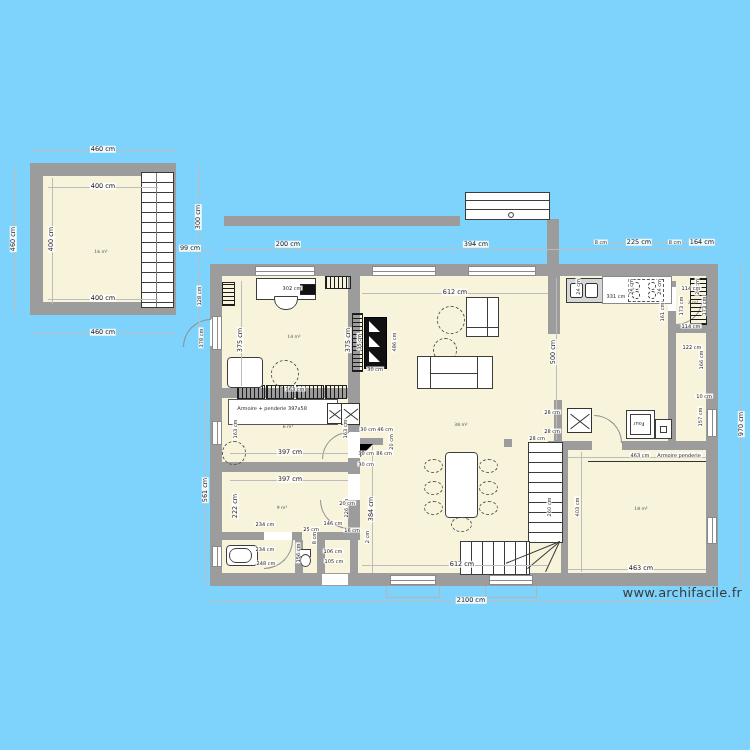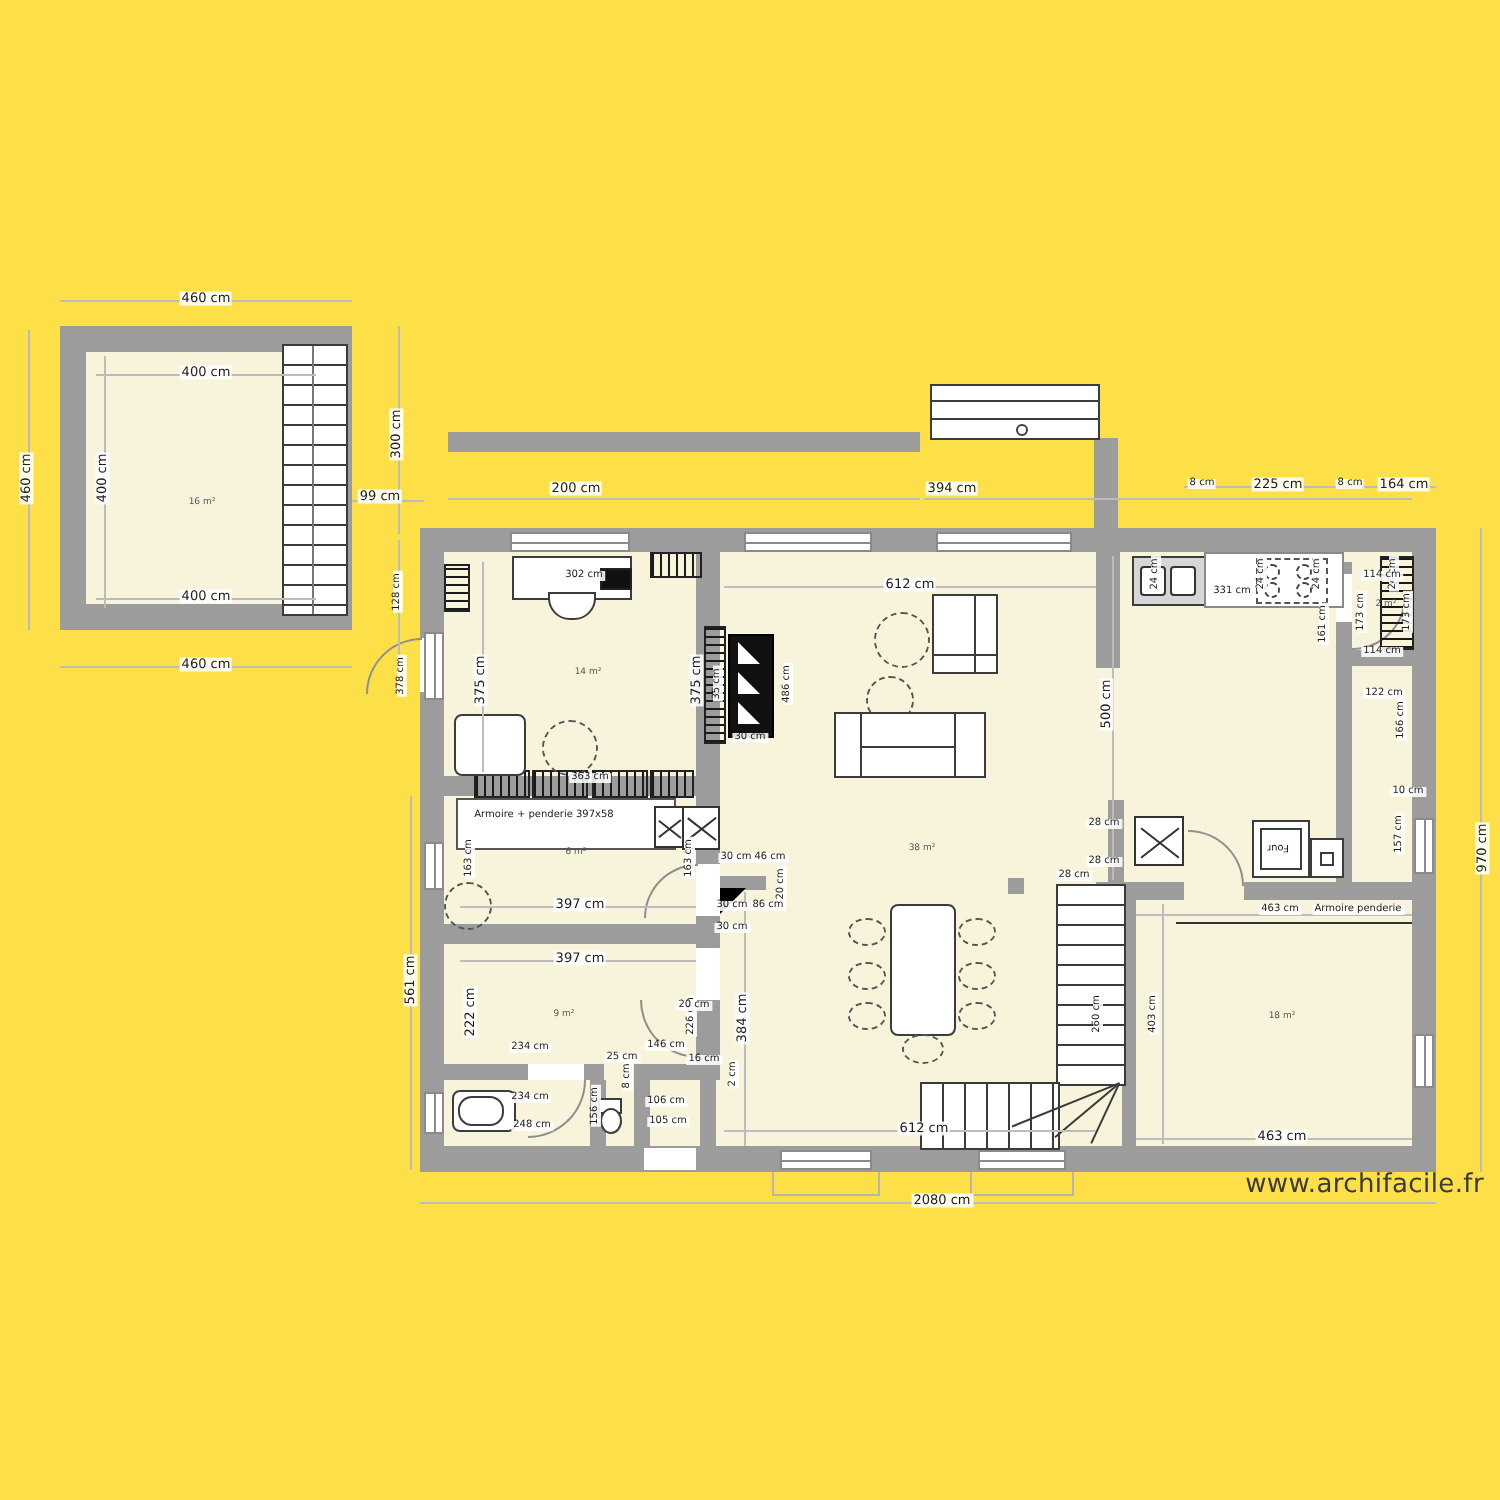--- a/index.html
+++ b/index.html
@@ -1,16 +1,16 @@
 <!DOCTYPE html>
 <html><head>
 <meta charset="utf-8">
 <style>
   html,body{margin:0;padding:0;background:#fff;}
-  .canvas{position:relative;width:750px;height:750px;background:#fde047;overflow:hidden;
+  .canvas{position:relative;width:750px;height:750px;background:#7dd3fc;overflow:hidden;
           font-family:"DejaVu Sans","Liberation Sans",sans-serif;}
   .abs{position:absolute;}
   .floor{position:absolute;background:#f8f4dc;z-index:1;}
   .wall{position:absolute;background:#9c9c9c;z-index:2;}
   .gap{position:absolute;background:#fff;z-index:3;}
   .win{position:absolute;background:#fff;border:1px solid #8a8a8a;z-index:3;}
   .winH::after{content:"";position:absolute;left:0;right:0;top:50%;border-top:1px solid #8a8a8a;}
   .winV::after{content:"";position:absolute;top:0;bottom:0;left:50%;border-left:1px solid #8a8a8a;}
   .sill{position:absolute;border:1px solid #b5b5b5;border-top:none;z-index:2;}
   .arc{position:absolute;border:0 solid #8f8f8f;background:transparent;z-index:4;}
@@ -306,18 +306,18 @@
       <span class="lbl s1" style="left: 265px; top: 549px;">234 cm</span>
       <span class="lbl s1" style="left: 266px; top: 563px;">248 cm</span>
       <span class="lbl v s1" style="left: 298px; top: 553px;">156 cm</span>
       <span class="lbl s1" style="left: 333px; top: 551px;">106 cm</span>
       <span class="lbl s1" style="left: 334px; top: 561px;">105 cm</span>
       <span class="lbl v s1" style="left: 367px; top: 537px;">2 cm</span>
       <span class="lbl v" style="left: 371px; top: 509px;">384 cm</span>
       <span class="lbl" style="left: 462px; top: 564px;">612 cm</span>
       <span class="lbl" style="left: 641px; top: 568px;">463 cm</span>
       <span class="lbl s2" style="left: 641px; top: 509px;">18 m²</span>
-      <span class="lbl" style="left: 471px; top: 600px;">2080 cm</span>
+      <span class="lbl" style="left: 471px; top: 600px;">2100 cm</span>
       <span class="lbl v" style="left: 205px; top: 490px;">561 cm</span>
     </div>
 
   <div class="watermark">www.archifacile.fr</div>
 </div>
 
 </body></html>

